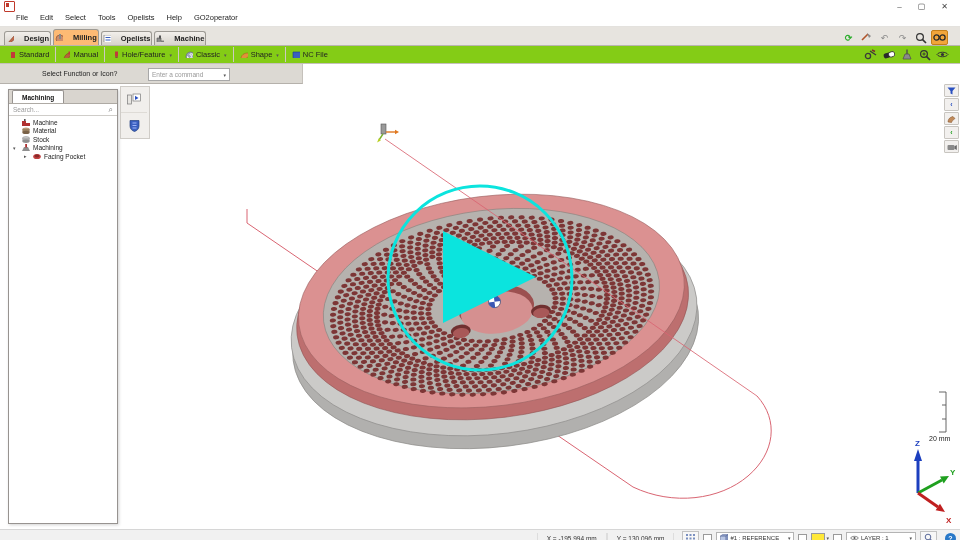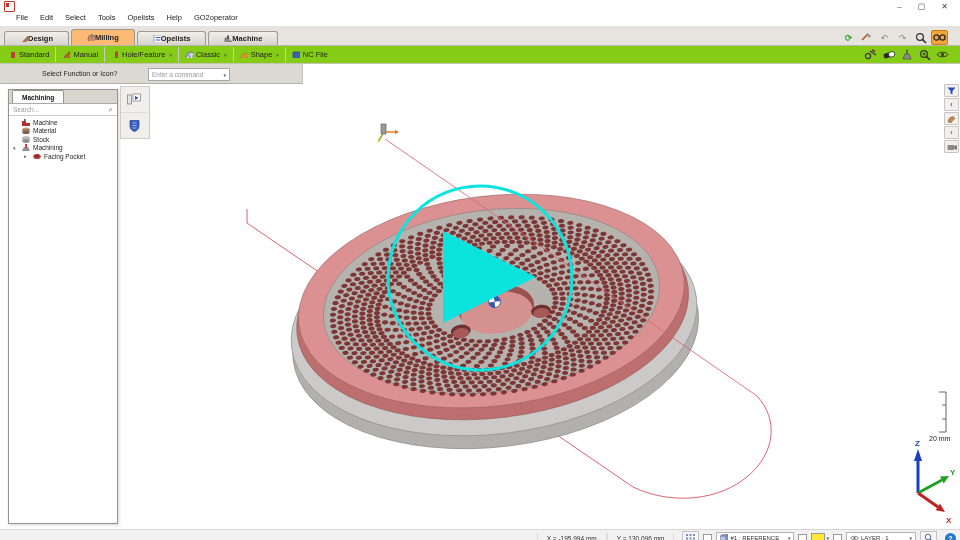--- a/index.html
+++ b/index.html
@@ -6,21 +6,21 @@
   body{width:960px;height:540px;overflow:hidden;background:#fff;
        font-family:"Liberation Sans",sans-serif;-webkit-font-smoothing:antialiased;color:#111}
   .titlebar{height:13px;display:flex;align-items:center;background:#fff;padding:0 4px;gap:4px;font-size:7.5px}
   .appicon{width:9px;height:9px;border:1.5px solid #c0392b;background:#fff;border-radius:1px;position:relative}
   .appicon:after{content:"";position:absolute;left:1px;top:1px;width:3px;height:4px;background:#c0392b}
   .title-text{color:#222;white-space:nowrap}
   .win-controls{margin-left:auto;display:flex;gap:16px;padding-right:8px;font-size:8px;color:#444}
   .win-controls span{cursor:default}
   .menubar{height:13px;display:flex;gap:12px;background:#fff;font-size:7.5px;padding:0 16px;border-bottom:1px solid #e4e2de;color:#222}
   .tabrow{height:16px;background:#e7e4df;display:flex;align-items:flex-end;padding:2px 2px 0 4px;gap:2px;border-bottom:1px solid #b9b5af}
-  .tab{height:13px;display:flex;align-items:center;gap:0;padding:0 15px;font-size:7.5px;font-weight:700;color:#222;
+  .tab{height:13px;display:flex;align-items:center;gap:10px;padding:0 1px;font-size:7.5px;font-weight:700;color:#222;
        background:linear-gradient(#f2efeb,#d7d3cc);border:1px solid #9d9a94;border-bottom:none;border-radius:3px 3px 0 0}
   .tab.active{background:#fdba74;height:15px}
   .toolrow{height:17px;background:#84cc16;display:flex;align-items:center;font-size:7.5px;border-bottom:1px solid #c5c1bb;padding-left:2px}
   .rbtn{display:flex;align-items:center;gap:3px;padding:0 6px;height:15px;border-right:1px solid #cdc9c3;color:#222}
   .dd{font-size:5px;color:#555;margin-left:1px}
   .hdr-icons{display:flex;gap:3px;margin-left:auto;margin-right:10px;align-items:center}
   .hicon{width:15px;height:13px;display:flex;align-items:center;justify-content:center;font-size:9px;color:#666}
   .hicon.go{background:#f2a53a;border:1px solid #c57f1a;border-radius:2px}
   .main{position:relative;height:465px;background:#fff;overflow:hidden}
   #scene{position:absolute;left:0;top:0}

